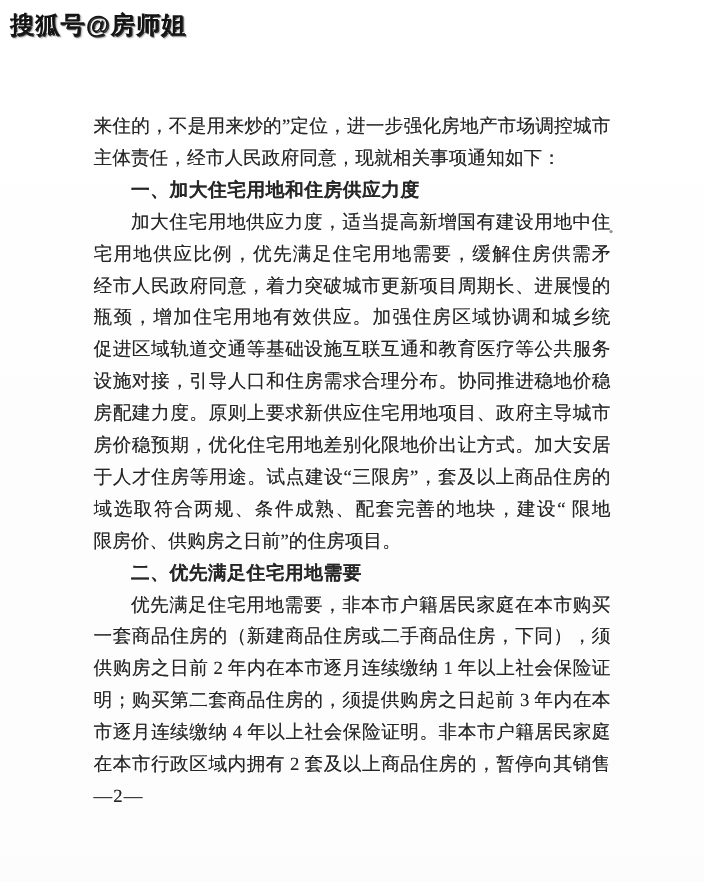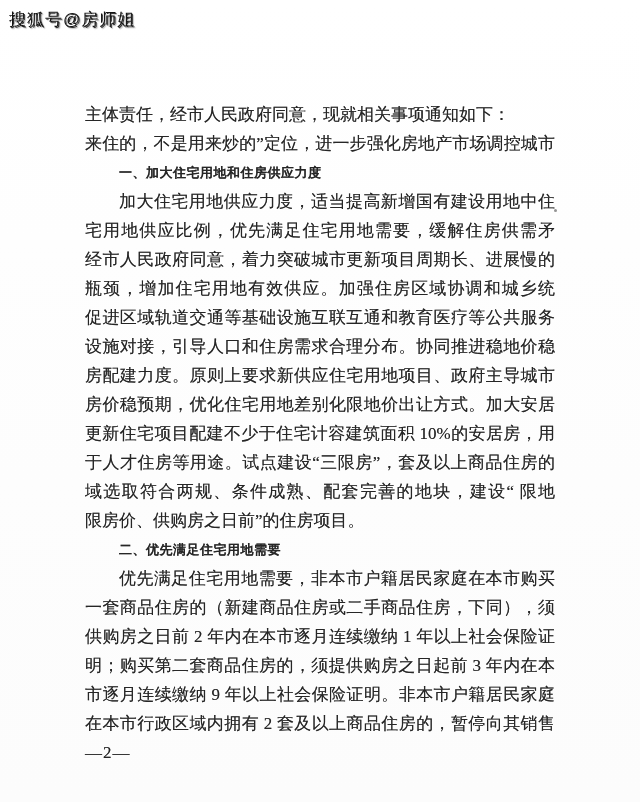--- a/index.html
+++ b/index.html
@@ -19,22 +19,22 @@
     position: absolute;
     inset: 0;
     background: linear-gradient(180deg, #ffffff 0%, #fdfdfd 60%, #fcfcfc 100%);
   }
   
   .watermark {
     position: absolute;
     left: 9px;
     top: 8px;
     font-family: "Liberation Sans", "DejaVu Sans", sans-serif;
-    font-weight: 400;
-    font-size: 17px;
+    font-weight: 700;
+    font-size: 22px;
     letter-spacing: 1px;
     color: #141414;
     text-shadow:
       -1px -1px 0 #ffffff,
       1px 1px 0 rgba(20,20,20,0.85),
       2px 2px 1px rgba(120,120,120,0.45);
     white-space: nowrap;
   }
   
   .doc-body {
@@ -55,21 +55,21 @@
   .jst {
     white-space: normal;
     text-align: justify;
     text-align-last: justify;
     overflow: hidden;
   }
   .ind { text-indent: 34px; }
   .hd {
     font-family: "Liberation Sans", "DejaVu Sans", sans-serif;
     font-weight: bold;
-    font-size: 13px;
+    font-size: 17px;
     letter-spacing: 0.5px;
     text-align: left;
     text-align-last: left;
   }
   .pagenum {
     font-size: 17px;
     letter-spacing: 1px;
   }
   
   .speck {
@@ -83,39 +83,38 @@
   }
 </style>
 </head>
 <body>
 
 <div class="page">
 
   <div class="watermark">搜狐号@房师姐</div>
 
   <div class="doc-body">
+    <div class="ln jst">来住的，不是用来炒的”定位，进一步强化房地产市场调控城市</div>
     <div class="ln">主体责任，经市人民政府同意，现就相关事项通知如下：</div>
-    <div class="ln jst">来住的，不是用来炒的”定位，进一步强化房地产市场调控城市</div>
     <div class="ln hd ind">一、加大住宅用地和住房供应力度</div>
     <div class="ln jst ind">加大住宅用地供应力度，适当提高新增国有建设用地中住</div>
     <div class="ln jst">宅用地供应比例，优先满足住宅用地需要，缓解住房供需矛盾。</div>
     <div class="ln jst">经市人民政府同意，着力突破城市更新项目周期长、进展慢的</div>
     <div class="ln jst">瓶颈，增加住宅用地有效供应。加强住房区域协调和城乡统筹，</div>
     <div class="ln jst">促进区域轨道交通等基础设施互联互通和教育医疗等公共服务</div>
     <div class="ln jst">设施对接，引导人口和住房需求合理分布。协同推进稳地价稳</div>
     <div class="ln jst">房配建力度。原则上要求新供应住宅用地项目、政府主导城市</div>
     <div class="ln jst">房价稳预期，优化住宅用地差别化限地价出让方式。加大安居</div>
-    <div class="ln jst">更新住宅项目配建不少于住宅计容建筑面积 10%的安居房，用</div>
     <div class="ln jst">于人才住房等用途。试点建设“三限房”，套及以上商品住房的</div>
     <div class="ln jst">域选取符合两规、条件成熟、配套完善的地块，建设“ 限地价、</div>
     <div class="ln">限房价、供购房之日前”的住房项目。</div>
     <div class="ln hd ind">二、优先满足住宅用地需要</div>
     <div class="ln jst ind">优先满足住宅用地需要，非本市户籍居民家庭在本市购买第</div>
     <div class="ln jst">一套商品住房的（新建商品住房或二手商品住房，下同），须提</div>
     <div class="ln jst">供购房之日前 2 年内在本市逐月连续缴纳 1 年以上社会保险证</div>
     <div class="ln jst">明；购买第二套商品住房的，须提供购房之日起前 3 年内在本</div>
-    <div class="ln jst">市逐月连续缴纳 9 年以上社会保险证明。非本市户籍居民家庭</div>
+    <div class="ln jst">市逐月连续缴纳 4 年以上社会保险证明。非本市户籍居民家庭</div>
     <div class="ln jst">在本市行政区域内拥有 2 套及以上商品住房的，暂停向其销售</div>
     <div class="ln pagenum">—2—</div>
   </div>
 
   <div class="speck"></div>
 </div>
 
 </body></html>

